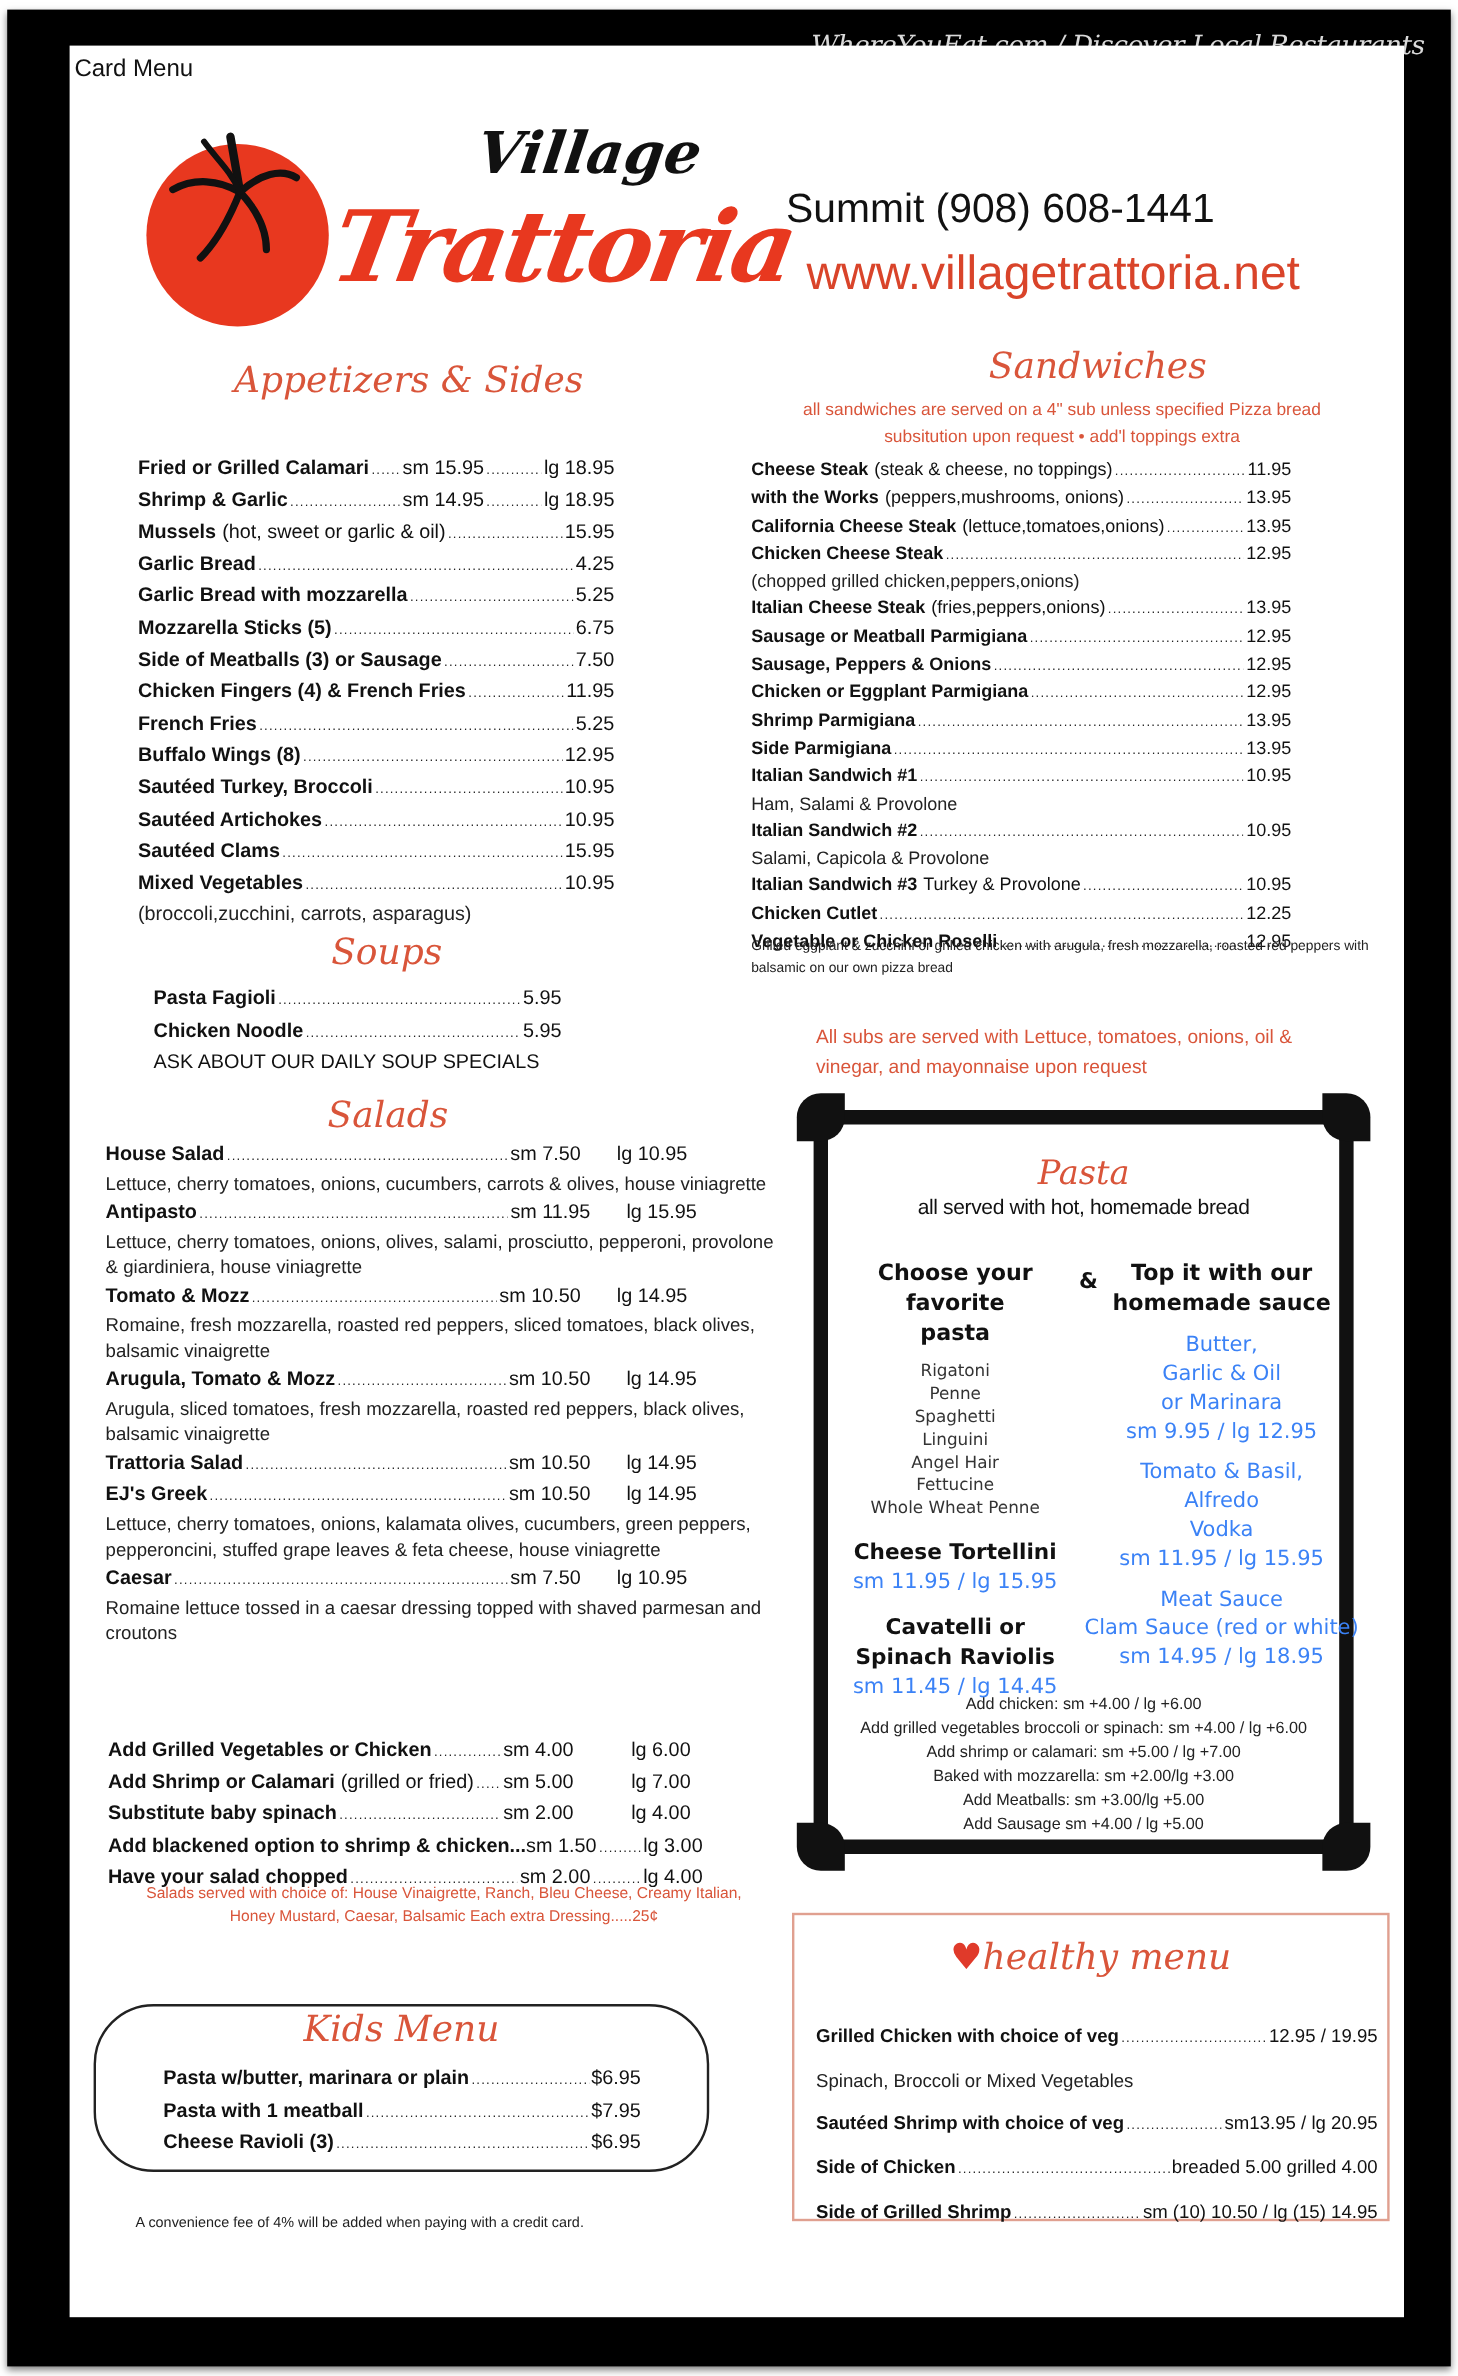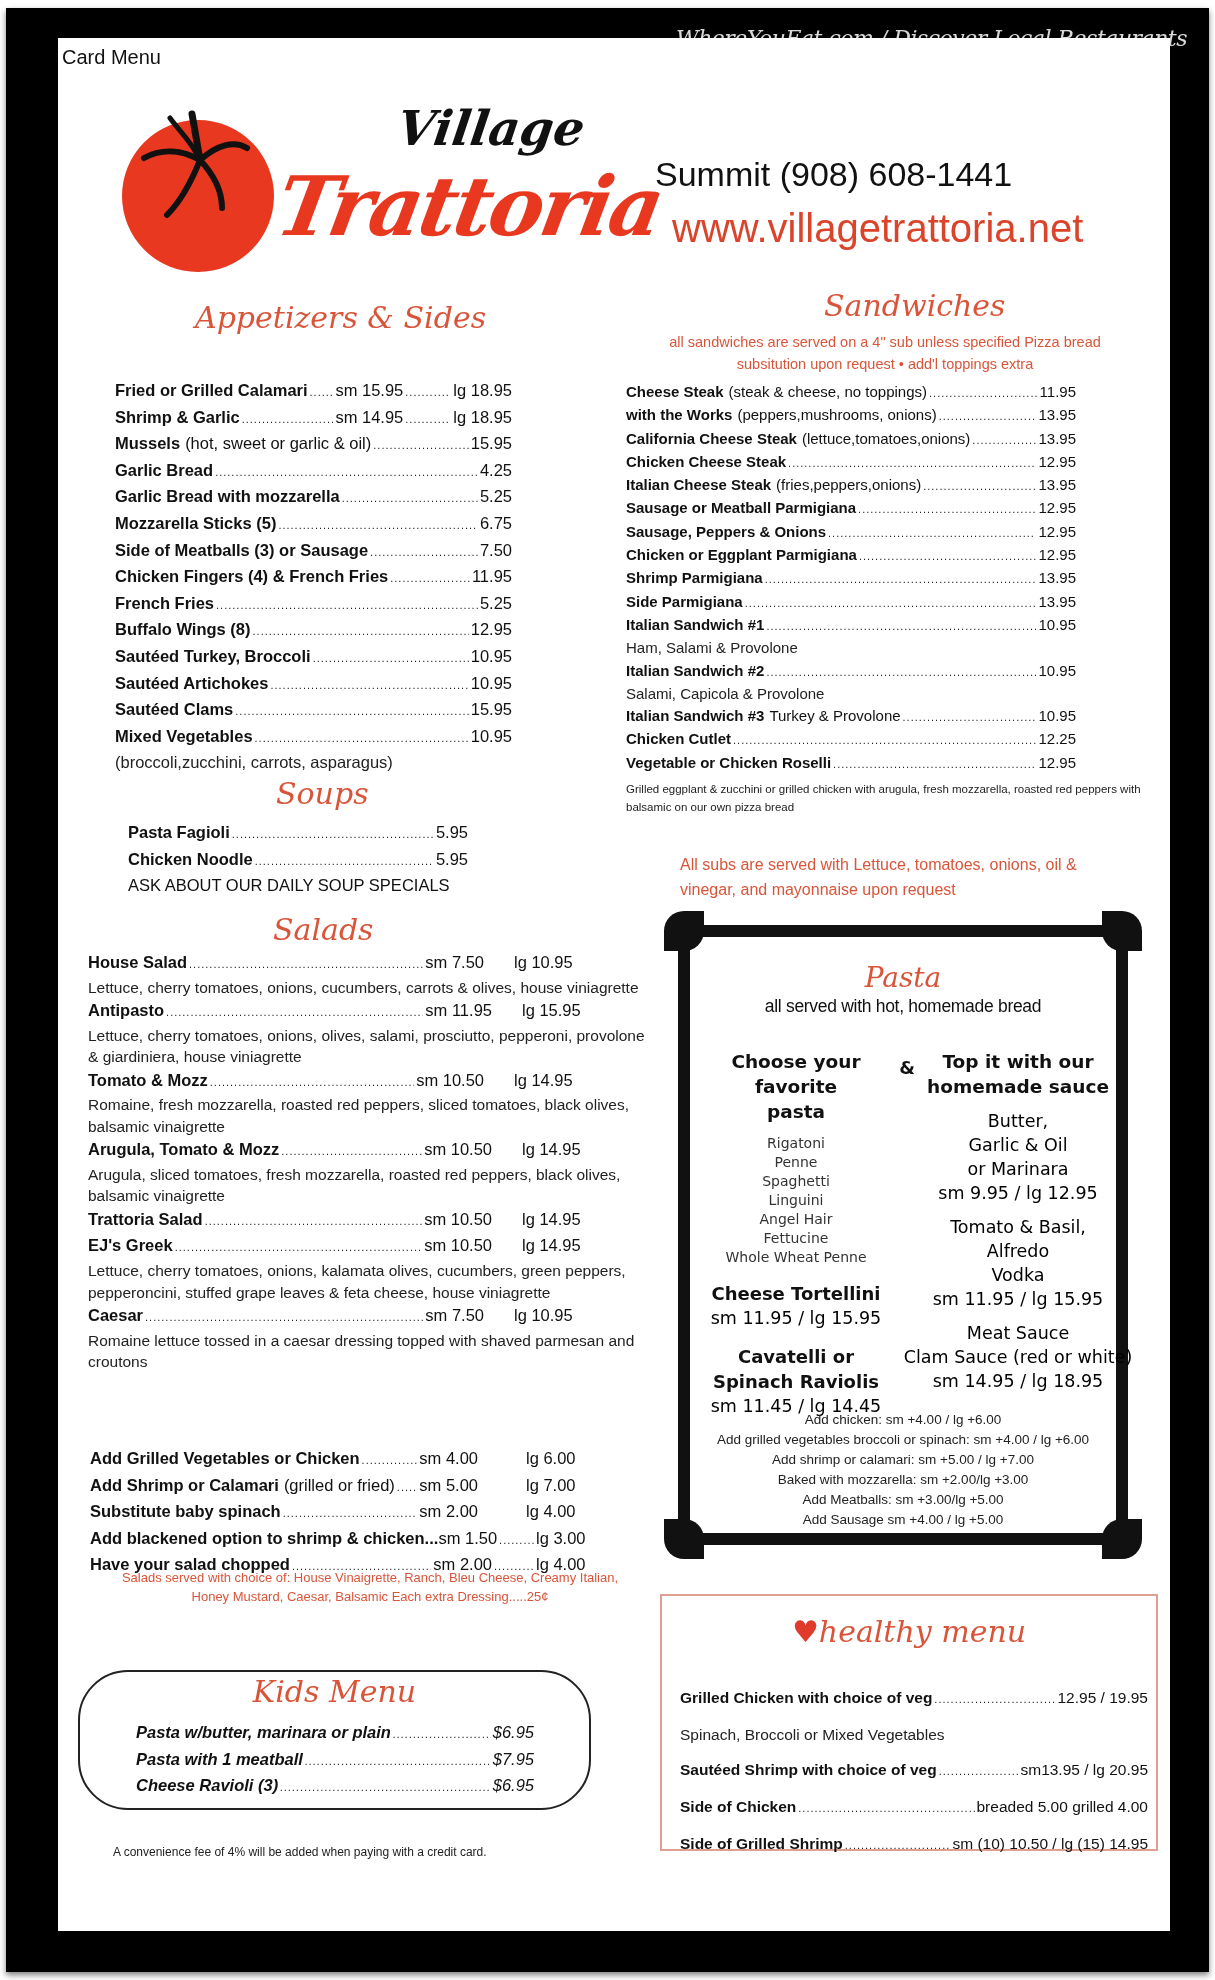--- a/index.html
+++ b/index.html
@@ -73,21 +73,21 @@
     border: 12px solid #111; border-radius: 26px; box-sizing: border-box;
   }
   .pasta-corner {
     position: absolute; width: 40px; height: 40px; background: #111; border-radius: 50% 0 50% 0;
   }
   .pasta-inner { position: absolute; left: 0; top: 0; width: 100%; text-align: center; font-family: "Liberation Sans", sans-serif; }
   .pasta-cols { position: absolute; left: 0; top: 112px; width: 100%; display: flex; }
   .pasta-col { text-align: center; }
   .pasta-col .head { font-weight: bold; font-size: 18.5px; line-height: 25px; }
   .pasta-col .types { font-size: 14px; line-height: 19px; color: #333; margin-top: 10px; }
-  .pasta-col .big { font-size: 17.5px; line-height: 24px; color: #000000; }
+  .pasta-col .big { font-size: 17.5px; line-height: 24px; color: #3b82f6; }
   .pasta-col .bold { font-weight: bold; font-size: 18px; line-height: 25px; }
 
   
   .kids-box {
     position: absolute; left: 78px; top: 1670px; width: 513px; height: 140px;
     border: 2px solid #222; border-radius: 50px; box-sizing: border-box;
   }
   
   .healthy-box {
     position: absolute; left: 660px; top: 1594px; width: 498px; height: 257px;
@@ -317,21 +317,21 @@
       <span style="width:64px">lg 4.00</span>
     </div>
 </div>
 <div class="note-red" style="position:absolute;left:90px;top:1568px;width:560px;font-size:13px;line-height:19px;">
   <div>Salads served with choice of: House Vinaigrette, Ranch, Bleu Cheese, Creamy Italian,</div>
   <div>Honey Mustard, Caesar, Balsamic Each extra Dressing.....25¢</div>
 </div>
 
 <div class="kids-box">
   <div class="script" style="position:absolute;left:0;width:100%;text-align:center;top:2px;font-size:30px;">Kids Menu</div>
-  <div class="menu-list" style="left:56px;top:48px;width:398px;font-style:italic;">
+  <div class="menu-list" style="left:56px;top:48px;width:398px;">
     <div class="row">
         <span class="name">Pasta w/butter, marinara or plain</span>
         <span class="dots"></span>
         <span class="price">$6.95</span>
       </div>
     <div class="row">
         <span class="name">Pasta with 1 meatball</span>
         <span class="dots"></span>
         <span class="price">$7.95</span>
       </div>
@@ -366,20 +366,21 @@
       <span class="name">California Cheese Steak</span>
       <span class="desc">(lettuce,tomatoes,onions)</span>
       <span class="dots"></span>
       <span class="price">13.95</span>
     </div>
   <div class="row" style="font-size:15px;line-height:22.3px">
       <span class="name">Chicken Cheese Steak</span>
       <span class="dots"></span>
       <span class="price">12.95</span>
     </div>
+  <div class="subtext" style="font-size:15px;line-height:22.3px">(chopped grilled chicken,peppers,onions)</div>
   <div class="row" style="font-size:15px;line-height:22.3px">
       <span class="name">Italian Cheese Steak</span>
       <span class="desc">(fries,peppers,onions)</span>
       <span class="dots"></span>
       <span class="price">13.95</span>
     </div>
   <div class="row" style="font-size:15px;line-height:22.3px">
       <span class="name">Sausage or Meatball Parmigiana</span>
       <span class="dots"></span>
       <span class="price">12.95</span>

